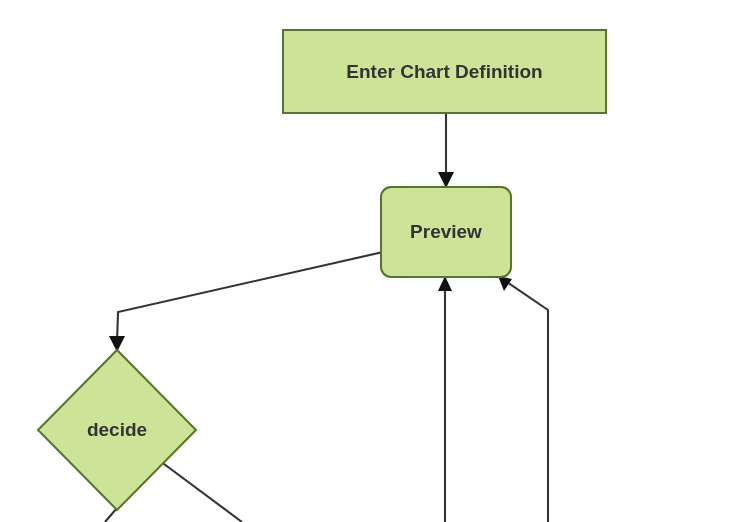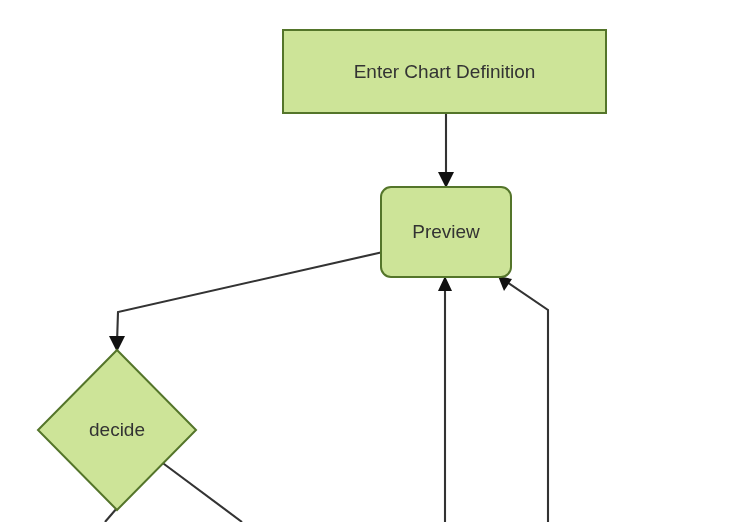--- a/index.html
+++ b/index.html
@@ -7,20 +7,21 @@
     padding: 0;
     background: #ffffff;
   }
   #canvas {
     position: relative;
     width: 740px;
     height: 522px;
     background: #ffffff;
     overflow: hidden;
     font-family: "Liberation Sans", "DejaVu Sans", sans-serif;
+    font-weight: bold;
   }
   #diagram-svg {
     position: absolute;
     left: 0;
     top: 0;
     width: 740px;
     height: 522px;
   }
   .node-label {
     font-family: "Liberation Sans", "DejaVu Sans", sans-serif;

